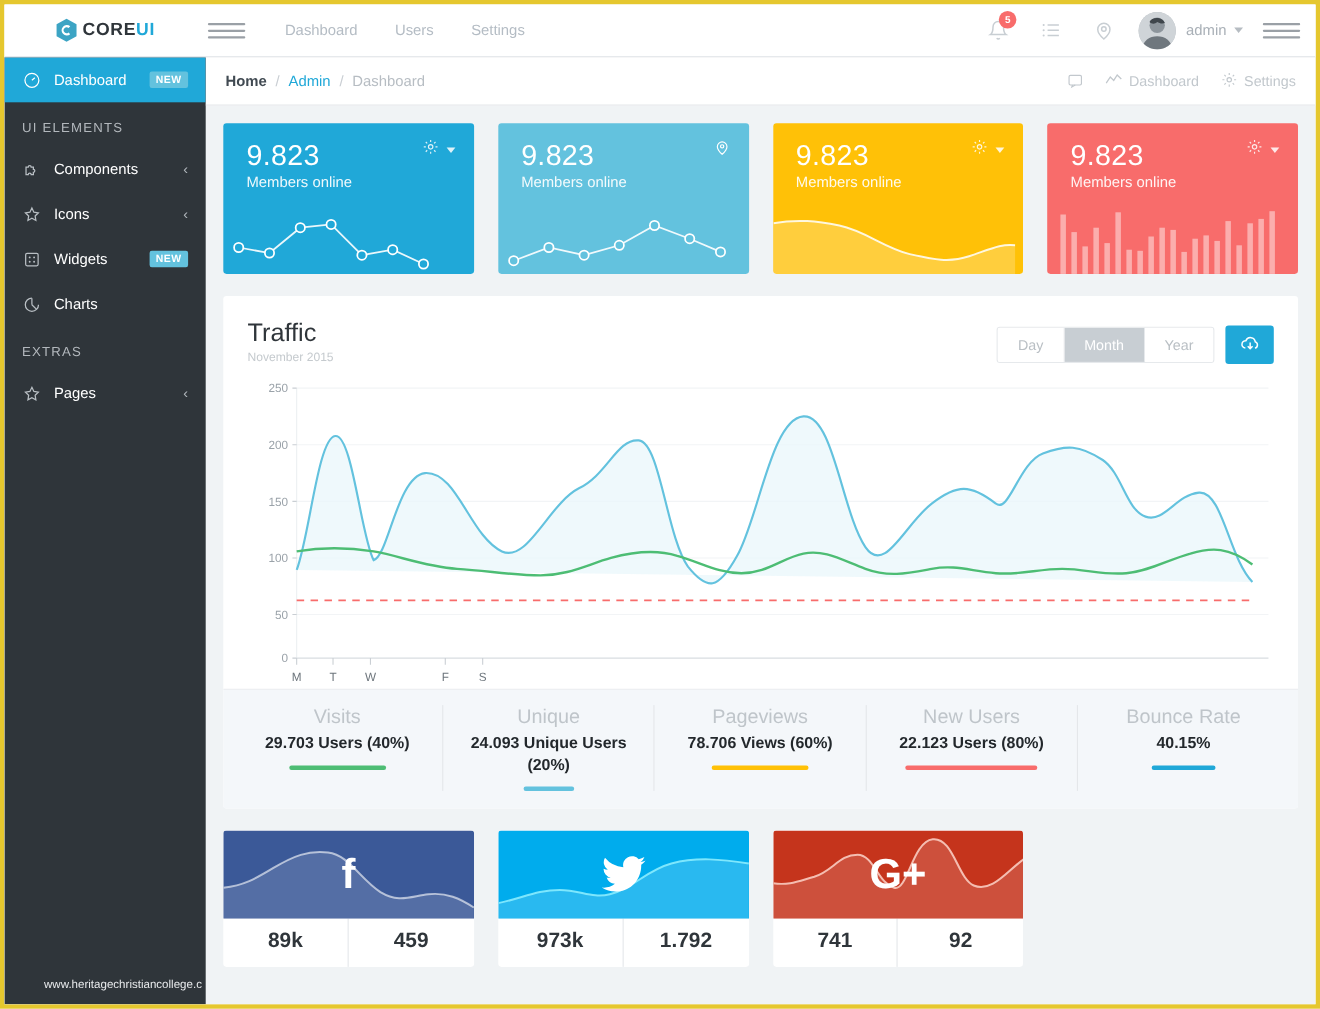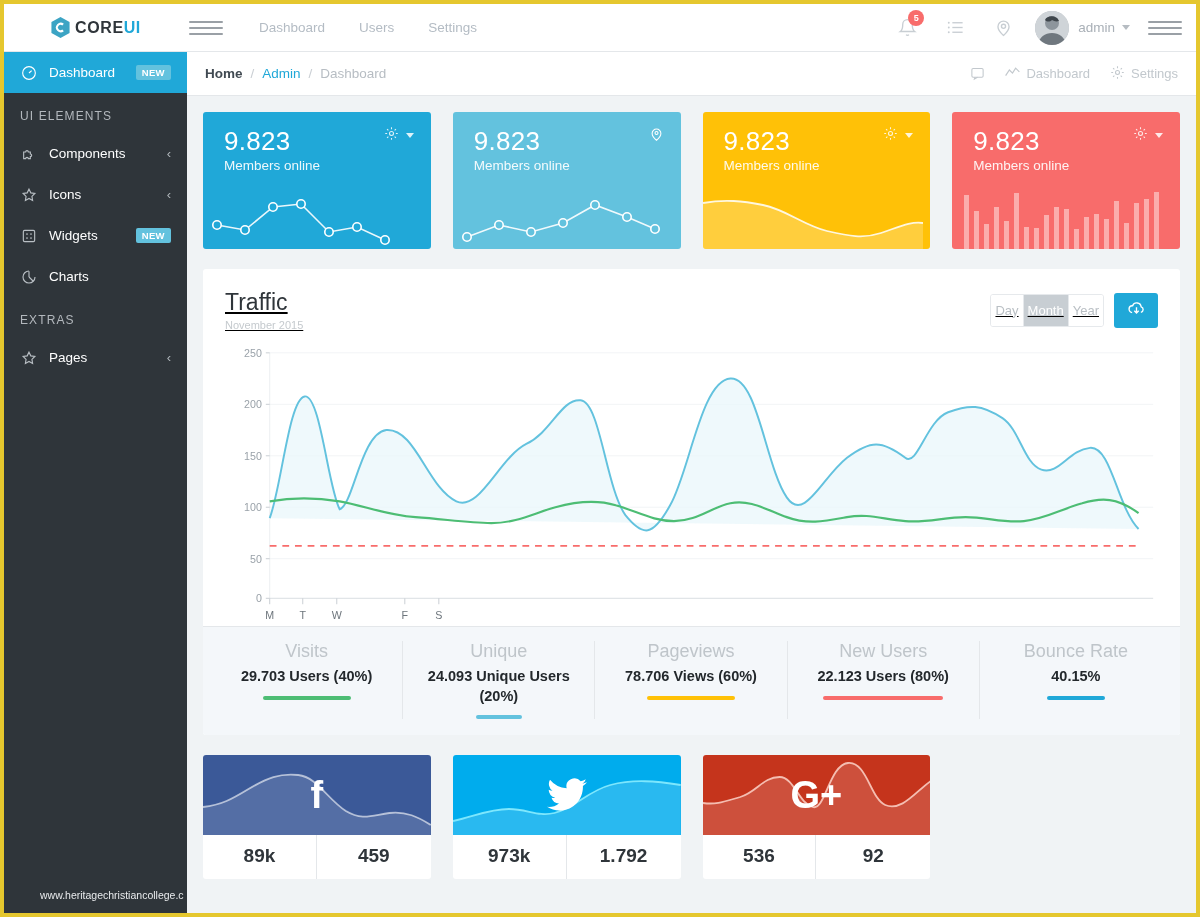--- a/index.html
+++ b/index.html
@@ -102,28 +102,28 @@
   .card .tools .gear { opacity:.85; }
   .card .tools .cdown { width:0;height:0;border-left:4px solid transparent;border-right:4px solid transparent;border-top:5px solid rgba(255,255,255,.85); }
   .card .spark { position: absolute; left:0; right:0; bottom: 0; height: 72px; }
   .c-blue { background: #20a8d8; }
   .c-lblue { background: #63c2de; }
   .c-yellow { background: #ffc107; }
   .c-red { background: #f86c6b; }
 
   
   .panel { background:#fff; border-radius:3px; margin-top: 20px; }
-  .panel-head { display:flex; align-items:center; padding: 20px 22px 0; text-decoration: underline; }
+  .panel-head { display:flex; align-items:flex-end; padding: 20px 22px 0; }
   .panel-title { font-size: 23px; color:#2f353a; font-weight: 500; }
   .panel-sub { font-size: 11px; color:#c5cace; margin-top: 3px; }
   .panel-tools { margin-left:auto; display:flex; align-items:center; gap: 10px; }
   .btngroup { display:flex; border-radius:3px; overflow:hidden; border:1px solid #e6e9ec; }
   .btngroup button {
     background:#fff; border:none; border-right:1px solid #e6e9ec; font-size:13px; color:#b9bfc4;
-    padding: 8px 4px; cursor:pointer; font-family:inherit;
+    padding: 8px 18px; cursor:pointer; font-family:inherit;
   }
   .btngroup button:last-child { border-right:none; }
   .btngroup button.active { background:#c8ced3; color:#fff; }
   .dlbtn { background:#20a8d8; border:none; border-radius:3px; width:44px; height:35px; display:flex;align-items:center;justify-content:center;cursor:pointer;}
 
   .chartwrap { padding: 8px 22px 0; position:relative; height: 295px; }
   .chartwrap svg { display:block; width:100%; height:100%; }
 
   
   .panel-foot {
@@ -607,21 +607,21 @@
 
         <div class="social">
           <div class="top s-gp">
             <svg class="wave" viewBox="0 0 220 80" preserveAspectRatio="none">
               <path d="M0,48 C14,50 22,46 36,42 C52,37 58,22 74,22 C88,22 92,48 106,52 C118,56 122,10 140,8 C158,6 162,44 176,50 C192,57 206,36 220,26 L220,80 L0,80 Z" fill="#ffffff" opacity=".14"></path>
               <path d="M0,48 C14,50 22,46 36,42 C52,37 58,22 74,22 C88,22 92,48 106,52 C118,56 122,10 140,8 C158,6 162,44 176,50 C192,57 206,36 220,26" fill="none" stroke="#f7c4b8" stroke-width="1.8" opacity=".95"></path>
             </svg>
             <div class="glyph">G+</div>
           </div>
           <div class="nums">
-            <div>536</div>
+            <div>741</div>
             <div>92</div>
           </div>
         </div>
 
       </div>
     </div>
   </div>
 </div>
 
 </body></html>

